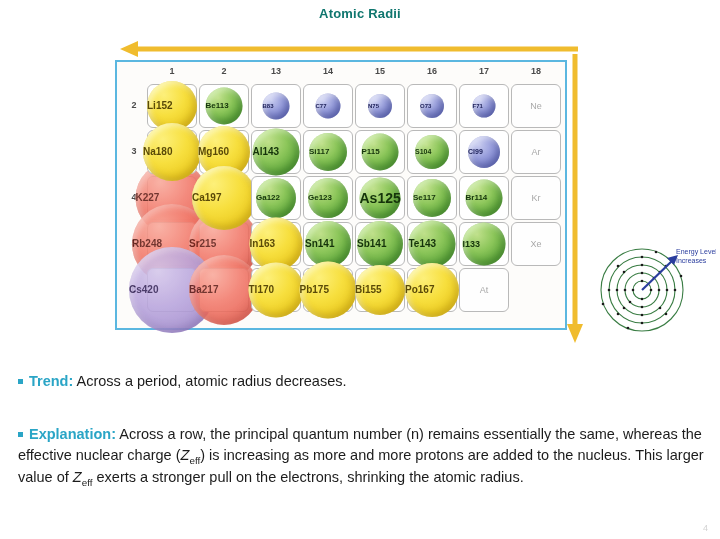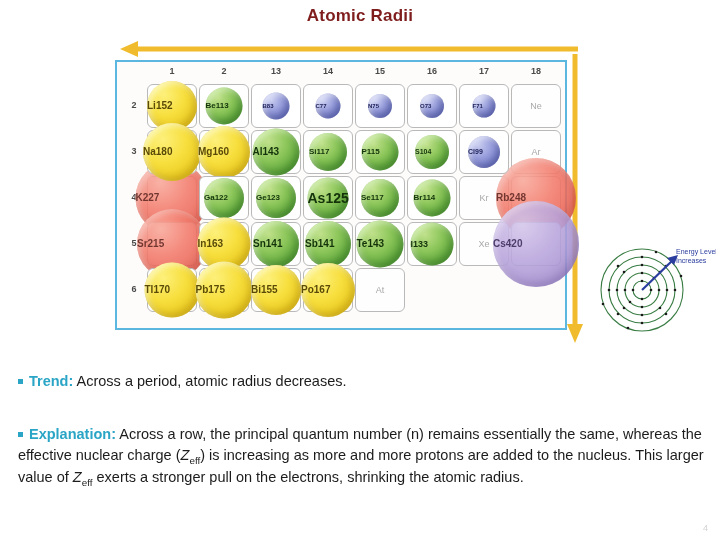--- a/index.html
+++ b/index.html
@@ -6,21 +6,21 @@
   body{
     width:720px;height:539px;position:relative;overflow:hidden;
     background:#ffffff;
     font-family:"Liberation Sans", sans-serif;
     -webkit-font-smoothing:antialiased;
   }
   
   #slide-title{
     position:absolute;left:0;top:6px;width:720px;
     text-align:center;
-    font-size:17px;font-weight:bold;color:#7f1d1d;
+    font-size:13px;font-weight:bold;color:#0f766e;
     letter-spacing:.2px;
   }
   
   #figure{
     position:absolute;left:110px;top:34px;width:480px;height:310px;
   }
   
   #arrow-left{position:absolute;left:8px;top:6px;width:462px;height:18px;}
   
   #arrow-down{position:absolute;left:455px;top:18px;width:20px;height:292px;}
@@ -243,20 +243,26 @@
         <div class="cell empty-cell">
           <div class="noble">Ar</div>
         </div>
         <div class="cell" style="z-index: 0;">
           <div class="sphere s-red" style="width: 73px; height: 73px; font-size: 10px; z-index: 0;">
             <div class="sym">K</div>
             <div class="val">227</div>
           </div>
         </div>
         <div class="cell" style="z-index: 1;">
+          <div class="sphere s-yellow" style="width: 64px; height: 64px; font-size: 10px; z-index: 2;">
+            <div class="sym">Ca</div>
+            <div class="val">197</div>
+          </div>
+        </div>
+        <div class="cell" style="z-index: 1;">
           <div class="sphere s-green" style="width: 40px; height: 40px; font-size: 8px; z-index: 2;">
             <div class="sym">Ga</div>
             <div class="val">122</div>
           </div>
         </div>
         <div class="cell" style="z-index: 1;">
           <div class="sphere s-green" style="width: 40px; height: 40px; font-size: 8px; z-index: 2;">
             <div class="sym">Ge</div>
             <div class="val">123</div>
           </div>
@@ -324,20 +330,26 @@
             <div class="val">133</div>
           </div>
         </div>
         <div class="cell empty-cell">
           <div class="noble">Xe</div>
         </div>
         <div class="cell" style="z-index: 0;">
           <div class="sphere s-purple" style="width: 86px; height: 86px; font-size: 10px; z-index: 0;">
             <div class="sym">Cs</div>
             <div class="val">420</div>
+          </div>
+        </div>
+        <div class="cell" style="z-index: 0;">
+          <div class="sphere s-red" style="width: 70px; height: 70px; font-size: 10px; z-index: 0;">
+            <div class="sym">Ba</div>
+            <div class="val">217</div>
           </div>
         </div>
         <div class="cell" style="z-index: 1;">
           <div class="sphere s-yellow" style="width: 55px; height: 55px; font-size: 10px; z-index: 2;">
             <div class="sym">Tl</div>
             <div class="val">170</div>
           </div>
         </div>
         <div class="cell" style="z-index: 1;">
           <div class="sphere s-yellow" style="width: 57px; height: 57px; font-size: 10px; z-index: 2;">

